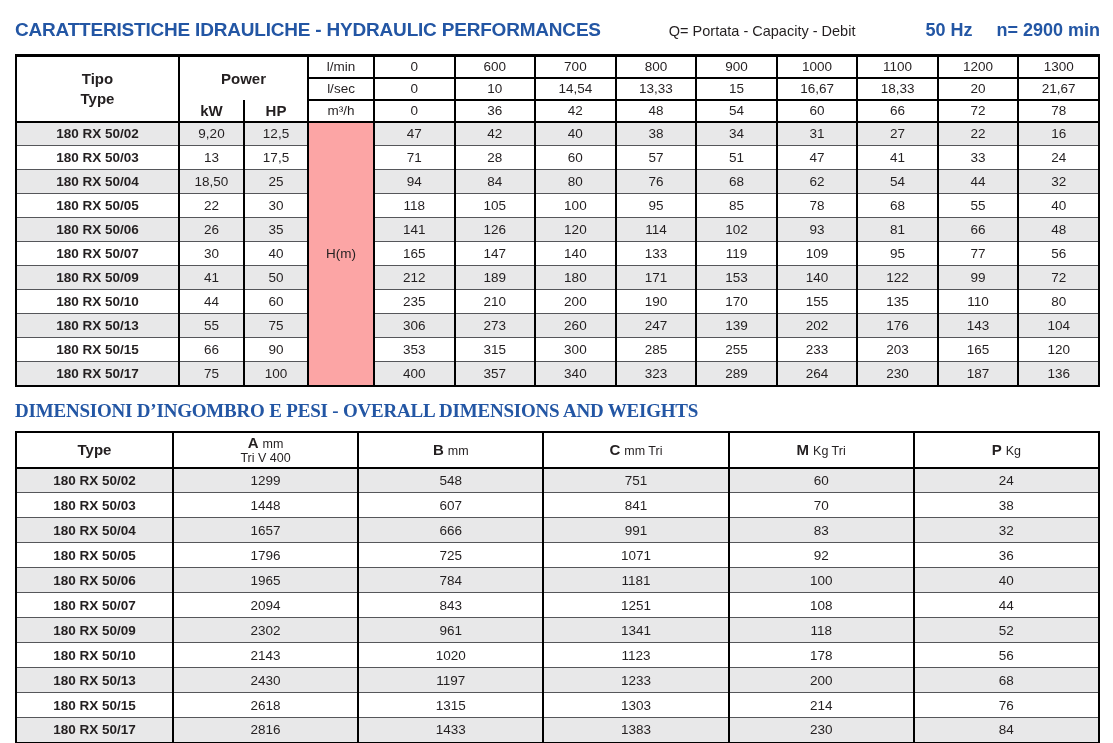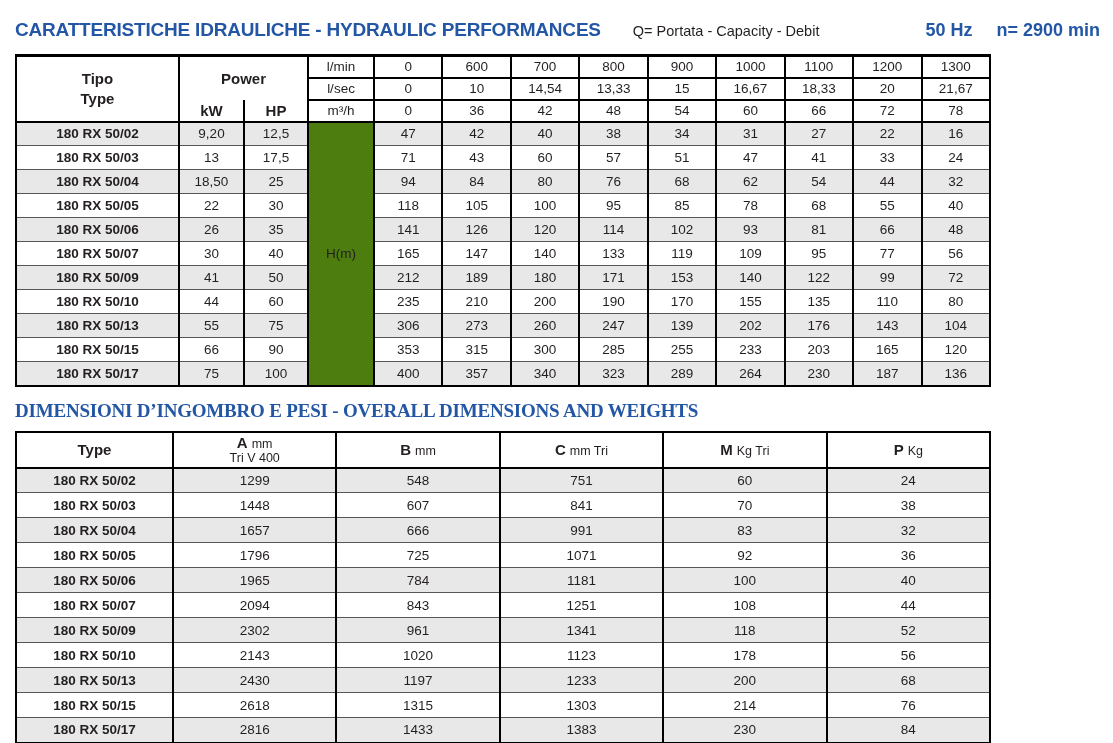--- a/index.html
+++ b/index.html
@@ -2,48 +2,48 @@
 <html style="--accent: #2356a4; --shade: #e8e8e9;"><head>
 <meta charset="utf-8">
 <style>
   * { margin:0; padding:0; box-sizing:border-box; }
   html,body {
     width:1113px; height:743px; background:#ffffff;
     font-family:"Liberation Sans", sans-serif; color:#231f20; overflow:hidden;
   }
   .page { padding:19px 13px 0 15px; }
 
-  .sec-head { display:flex; align-items:baseline; }
+  .sec-head { display:flex; align-items:baseline;gap:36px; }
   .sec-title {
     color:var(--accent,#2356a4); font-weight:bold; font-size:19px;
     letter-spacing:-0.2px; white-space:nowrap;
   }
   .flow-note { font-size:14.5px; margin-left:32px; white-space:nowrap; }
   .freq-group {
     margin-left:auto; display:flex; gap:24px;
     color:var(--accent,#2356a4); font-weight:bold; font-size:18px; white-space:nowrap;justify-content:space-between;
   }
 
-  table { border-collapse:collapse; width:976px; table-layout:fixed; }
+  table { border-collapse:collapse; width:1085px; table-layout:fixed; }
 
   
   .t1 { margin-top:13px; border:2px solid #000; border-top:3px solid #000; }
   .t1 td { border-left:2px solid #000; text-align:center; font-size:13.5px; padding:0; overflow:hidden; }
   .t1 thead tr { height:22px; }
   .t1 tbody tr { height:24px; }
   .t1 thead td { border-bottom:2px solid #000; }
   .t1 thead td.no-bb { border-bottom:none; font-weight:bold; font-size:15px; }
   .t1 td.cell-tipo { font-weight:bold; font-size:15px; line-height:1.3; }
   .t1 thead td.lbl { font-weight:bold; font-size:15px;margin-left:28px; }
   .t1 tbody td { border-top:1px solid #55565a; }
   .t1 tbody tr:first-child td { border-top:2px solid #000; }
   .t1 tbody td.ctype { font-weight:bold; font-size:13.5px; }
   .t1 tbody td.hm { background:#fff; }
   .t1 tr.shade td { background:var(--shade,#e8e8e9); }
-  .t1 tr.shade td.hm { background:#4d7c0f; }
+  .t1 tr.shade td.hm { background:#fca5a5; }
 
   
   .t2title { margin-top:13px;font-family:Liberation Serif, serif; }
   .t2 { margin-top:9px; border:2px solid #000; border-top:2.5px solid #000; }
   .t2 th, .t2 td { border-left:2px solid #000; text-align:center; padding:0; overflow:hidden; }
   .t2 thead tr { height:36px; }
   .t2 tbody tr { height:25px; }
   .t2 th { border-bottom:2px solid #000; font-weight:normal; vertical-align:middle; }
   .t2 tbody td { border-top:1px solid #55565a; font-size:13.5px; }
   .t2 tbody tr:first-child td { border-top:2px solid #000; }
@@ -134,21 +134,21 @@
           <td>31</td>
           <td>27</td>
           <td>22</td>
           <td>16</td>
         </tr>
         <tr>
           <td class="ctype">180 RX 50/03</td>
           <td>13</td>
           <td>17,5</td>
           <td>71</td>
-          <td>43</td>
+          <td>28</td>
           <td>60</td>
           <td>57</td>
           <td>51</td>
           <td>47</td>
           <td>41</td>
           <td>33</td>
           <td>24</td>
         </tr>
         <tr class="shade">
           <td class="ctype">180 RX 50/04</td>

